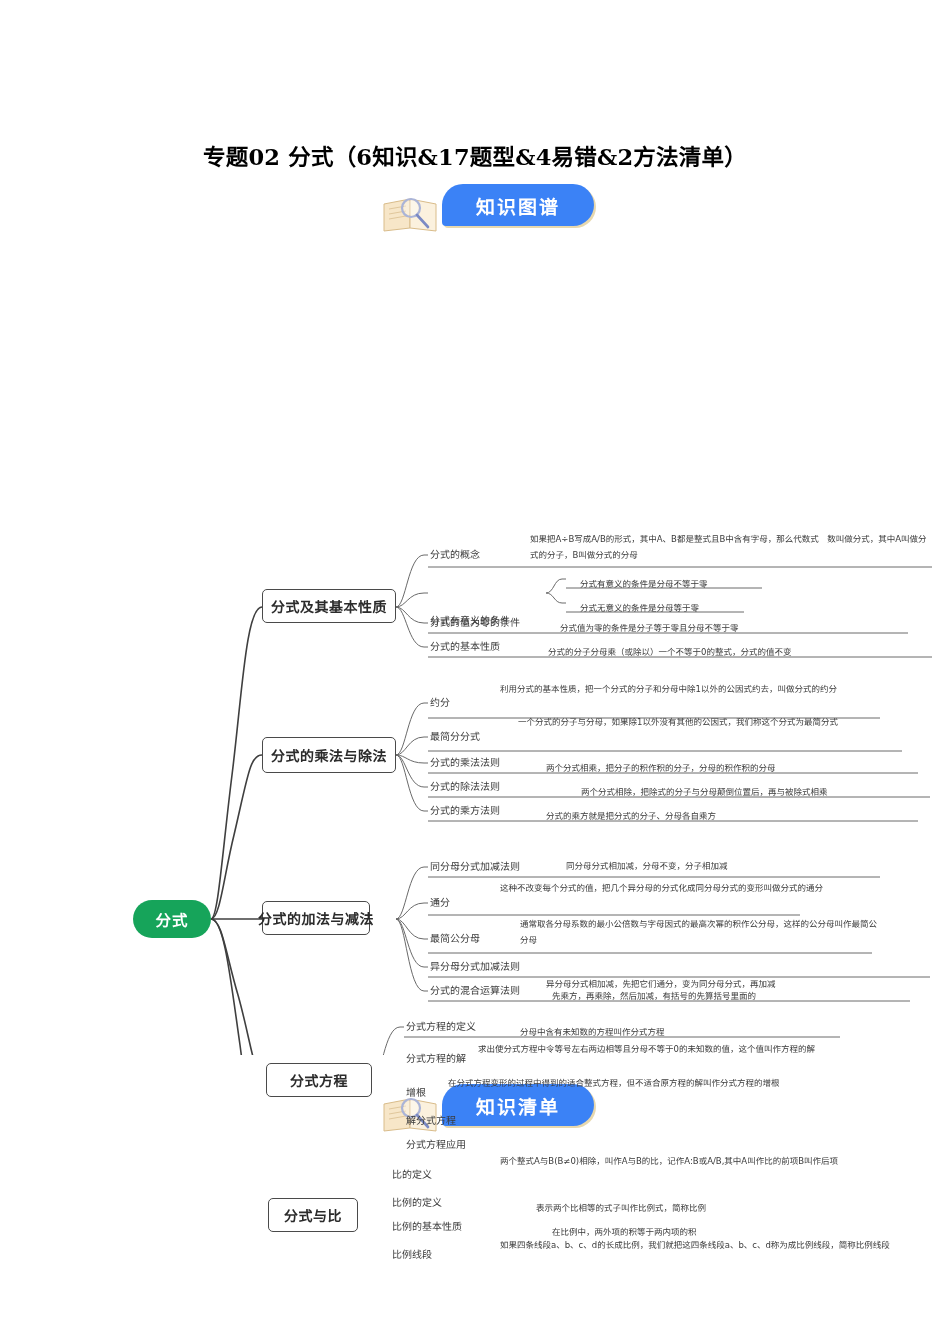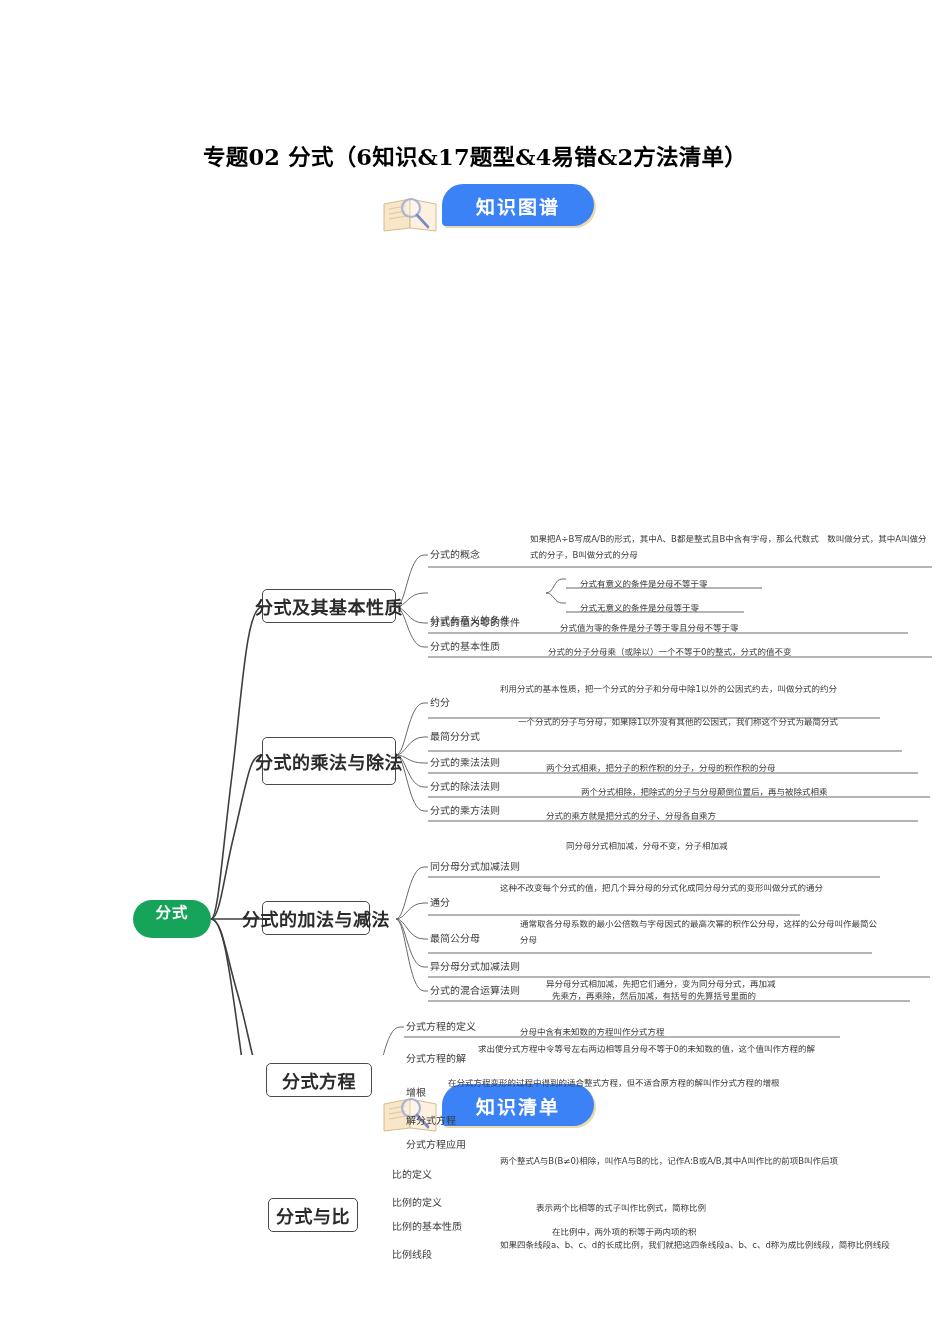--- a/index.html
+++ b/index.html
@@ -86,21 +86,21 @@
 
   .root-node {
     position: absolute;
     left: 133px;
     top: 645px;
     width: 78px;
     height: 38px;
     background: #16a45a;
     border-radius: 19px;
     display: flex;
-    align-items: flex-start;
+    align-items: center;
     justify-content: center;
     z-index: 5;
   }
   .root-node-text {
     color: #ffffff;
     font-size: 15.5px;
     font-weight: bold;
     letter-spacing: 1px;
   }
 
@@ -109,21 +109,21 @@
     box-sizing: border-box;
     border: 1.4px solid #4a4a4a;
     border-radius: 5px;
     background: #ffffff;
     display: flex;
     align-items: center;
     justify-content: center;
     z-index: 4;
   }
   .branch-node-text {
-    font-size: 18px;
+    font-size: 14px;
     font-weight: bold;
     color: #2b2b2b;
     letter-spacing: 0.5px;
     white-space: nowrap;
   }
 
   .leaf-label {
     position: absolute;
     font-size: 10px;
     color: #3a3a3a;
@@ -237,21 +237,21 @@
   </svg>
 
   <div class="root-node">
     <span class="root-node-text">分式</span>
   </div>
 
   <div class="branch-node" style="left:262px; top:334px; width:134px; height:34px;">
     <span class="branch-node-text">分式及其基本性质</span>
   </div>
 
-  <div class="branch-node" style="left:262px; top:482px; width:134px; height:48px;">
+  <div class="branch-node" style="left:262px; top:482px; width:134px; height:36px;">
     <span class="branch-node-text">分式的乘法与除法</span>
   </div>
 
   <div class="branch-node" style="left:262px; top:646px; width:108px; height:34px;">
     <span class="branch-node-text">分式的加法与减法</span>
   </div>
 
   <div class="branch-node" style="left:266px; top:808px; width:106px; height:34px;">
     <span class="branch-node-text">分式方程</span>
   </div>
@@ -282,21 +282,21 @@
   <div class="leaf-label" style="left:430px; top:502px;">分式的乘法法则</div>
   <div class="leaf-desc" style="left:546px; top:505px; width:380px;">两个分式相乘，把分子的积作积的分子，分母的积作积的分母</div>
 
   <div class="leaf-label" style="left:430px; top:526px;">分式的除法法则</div>
   <div class="leaf-desc" style="left:546px; top:529px; width:390px;padding-left:35px;">两个分式相除，把除式的分子与分母颠倒位置后，再与被除式相乘</div>
 
   <div class="leaf-label" style="left:430px; top:550px;">分式的乘方法则</div>
   <div class="leaf-desc" style="left:546px; top:553px; width:380px;">分式的乘方就是把分式的分子、分母各自乘方</div>
 
   <div class="leaf-label" style="left:430px; top:606px;">同分母分式加减法则</div>
-  <div class="leaf-desc" style="left:558px; top:583px; width:370px;padding-left:8px;">同分母分式相加减，分母不变，分子相加减</div>
+  <div class="leaf-desc" style="left:558px; top:603px; width:370px;padding-left:8px;">同分母分式相加减，分母不变，分子相加减</div>
 
   <div class="leaf-label" style="left:430px; top:642px;">通分</div>
   <div class="leaf-desc" style="left:500px; top:625px; width:336px;">这种不改变每个分式的值，把几个异分母的分式化成同分母分式的变形叫做分式的通分</div>
 
   <div class="leaf-label" style="left:430px; top:678px;text-align:right;">最简公分母</div>
   <div class="leaf-desc" style="left:520px; top:661px; width:362px;">通常取各分母系数的最小公倍数与字母因式的最高次幂的积作公分母，这样的公分母叫作最简公分母</div>
 
   <div class="leaf-label" style="left:430px; top:706px;">异分母分式加减法则</div>
   <div class="leaf-desc" style="left:546px; top:709px; width:392px;margin-top:12px;">异分母分式相加减，先把它们通分，变为同分母分式，再加减</div>
 

